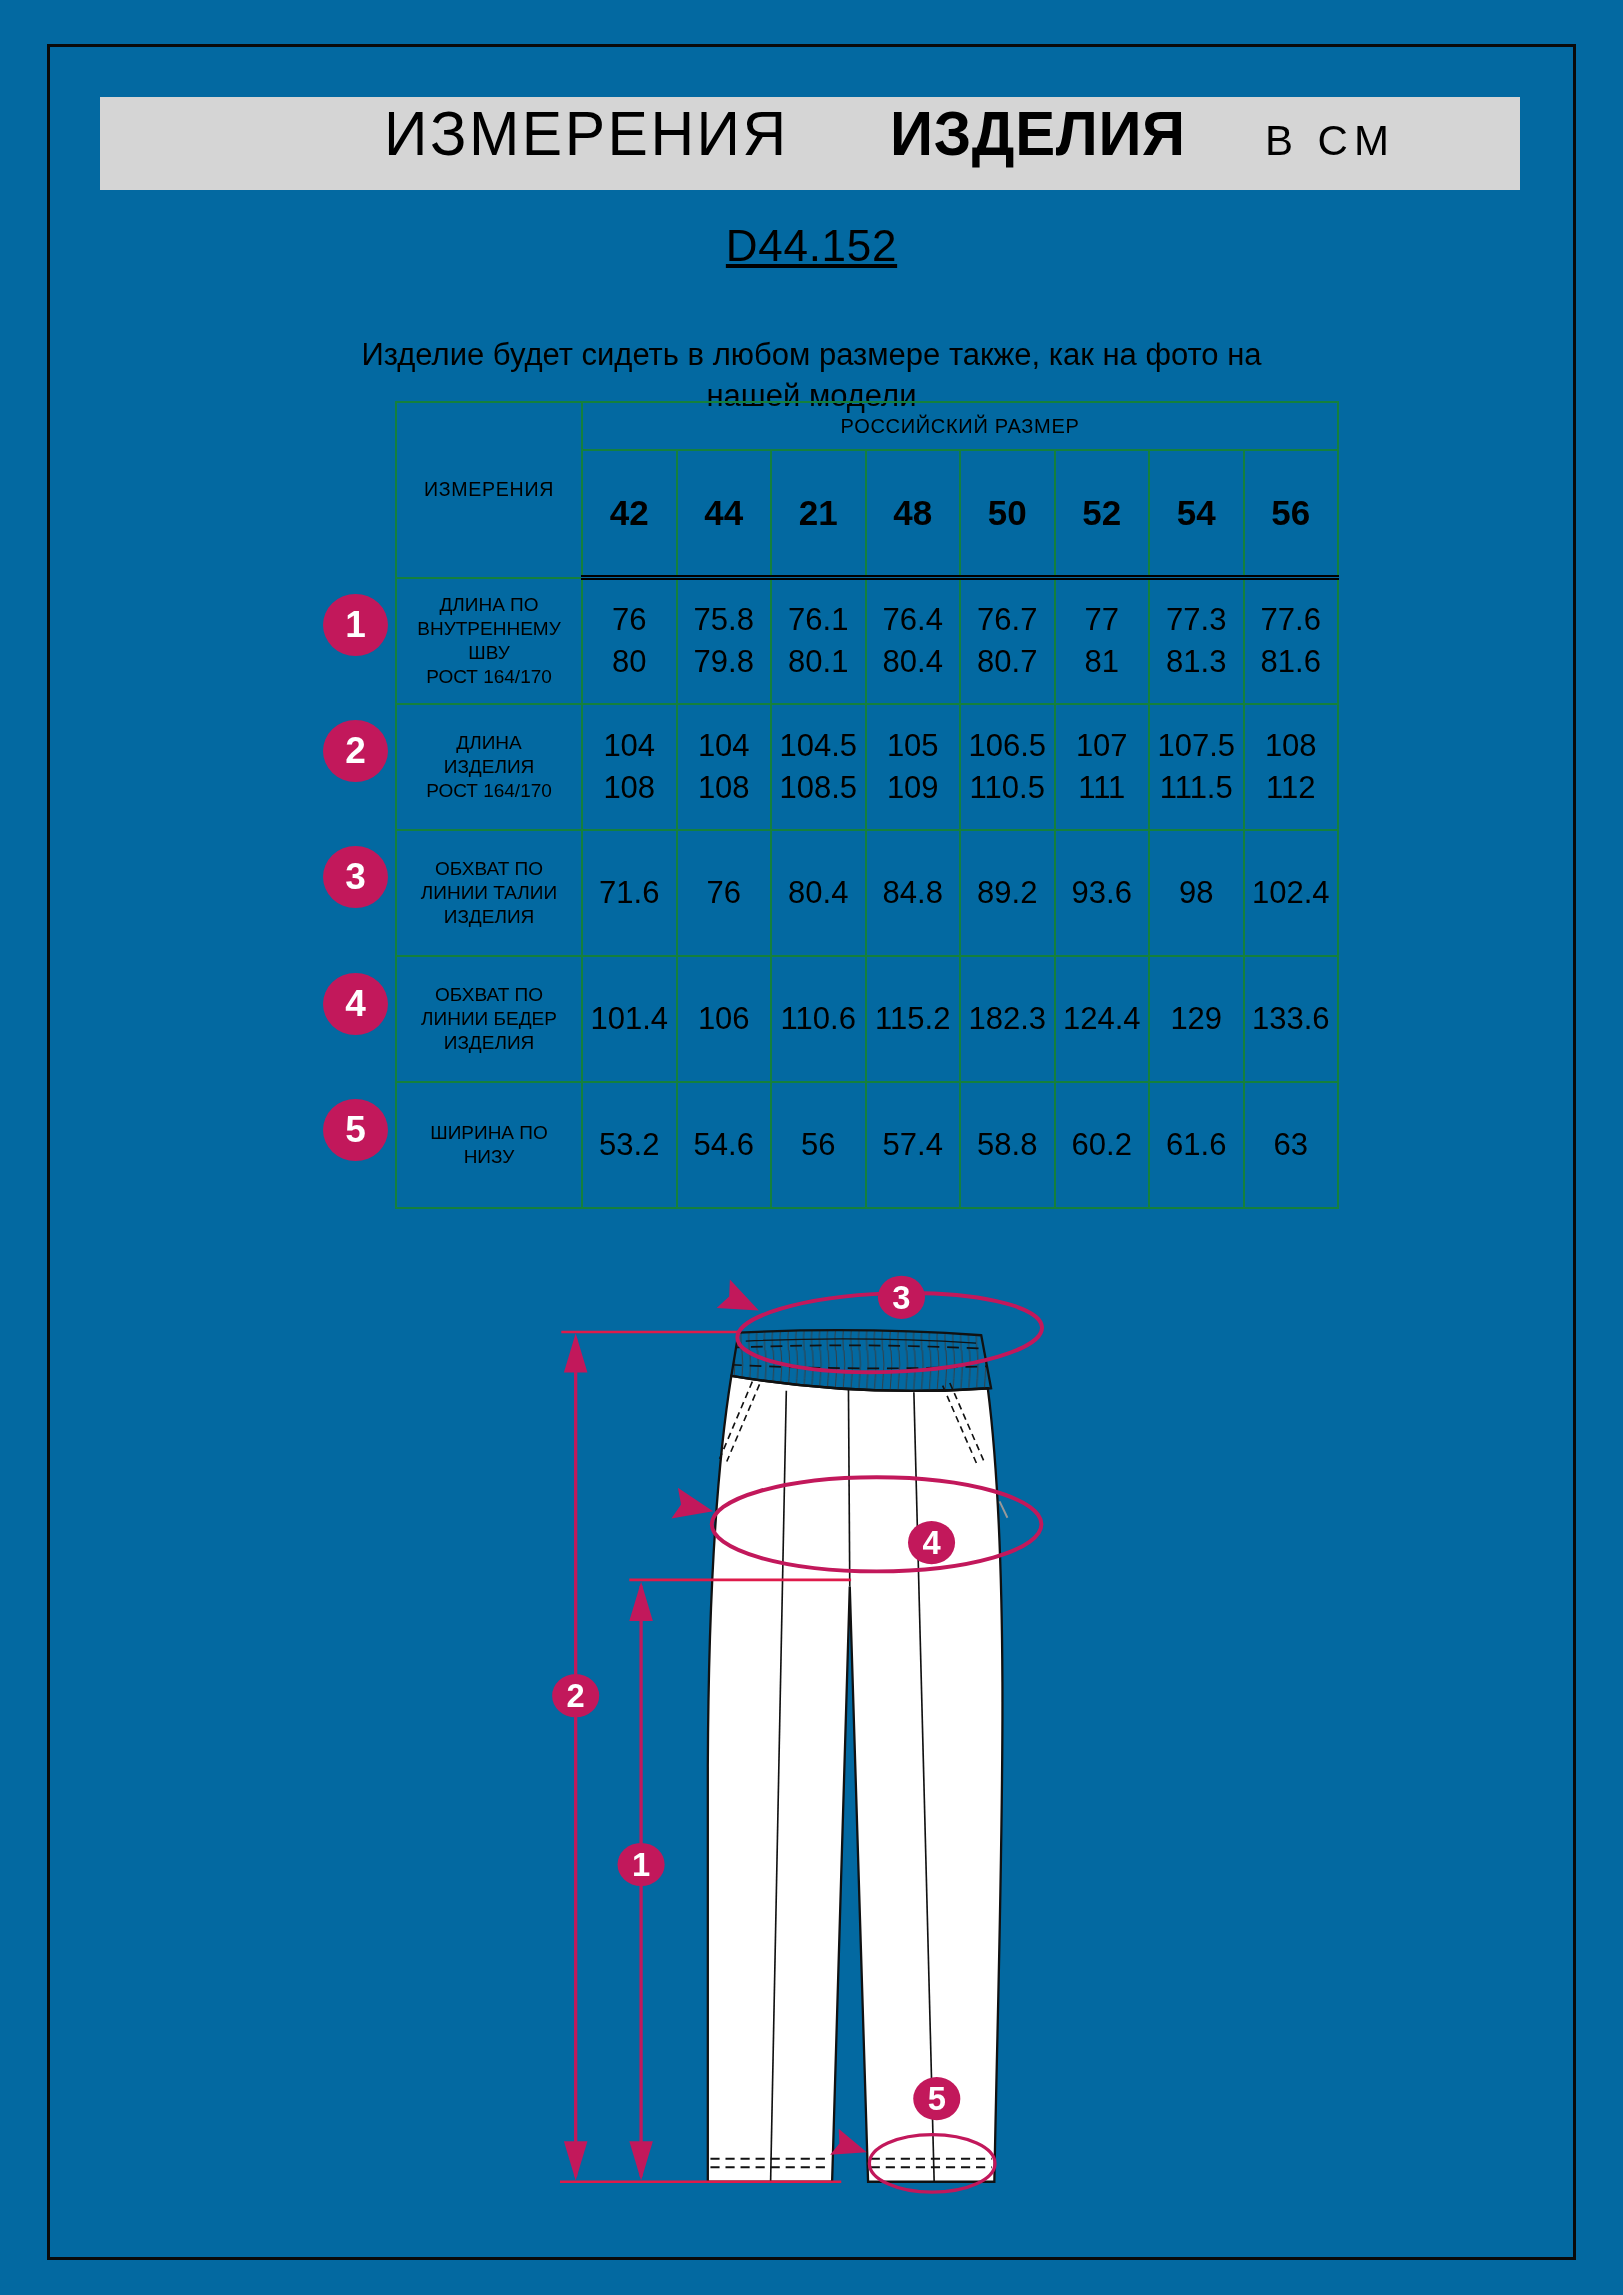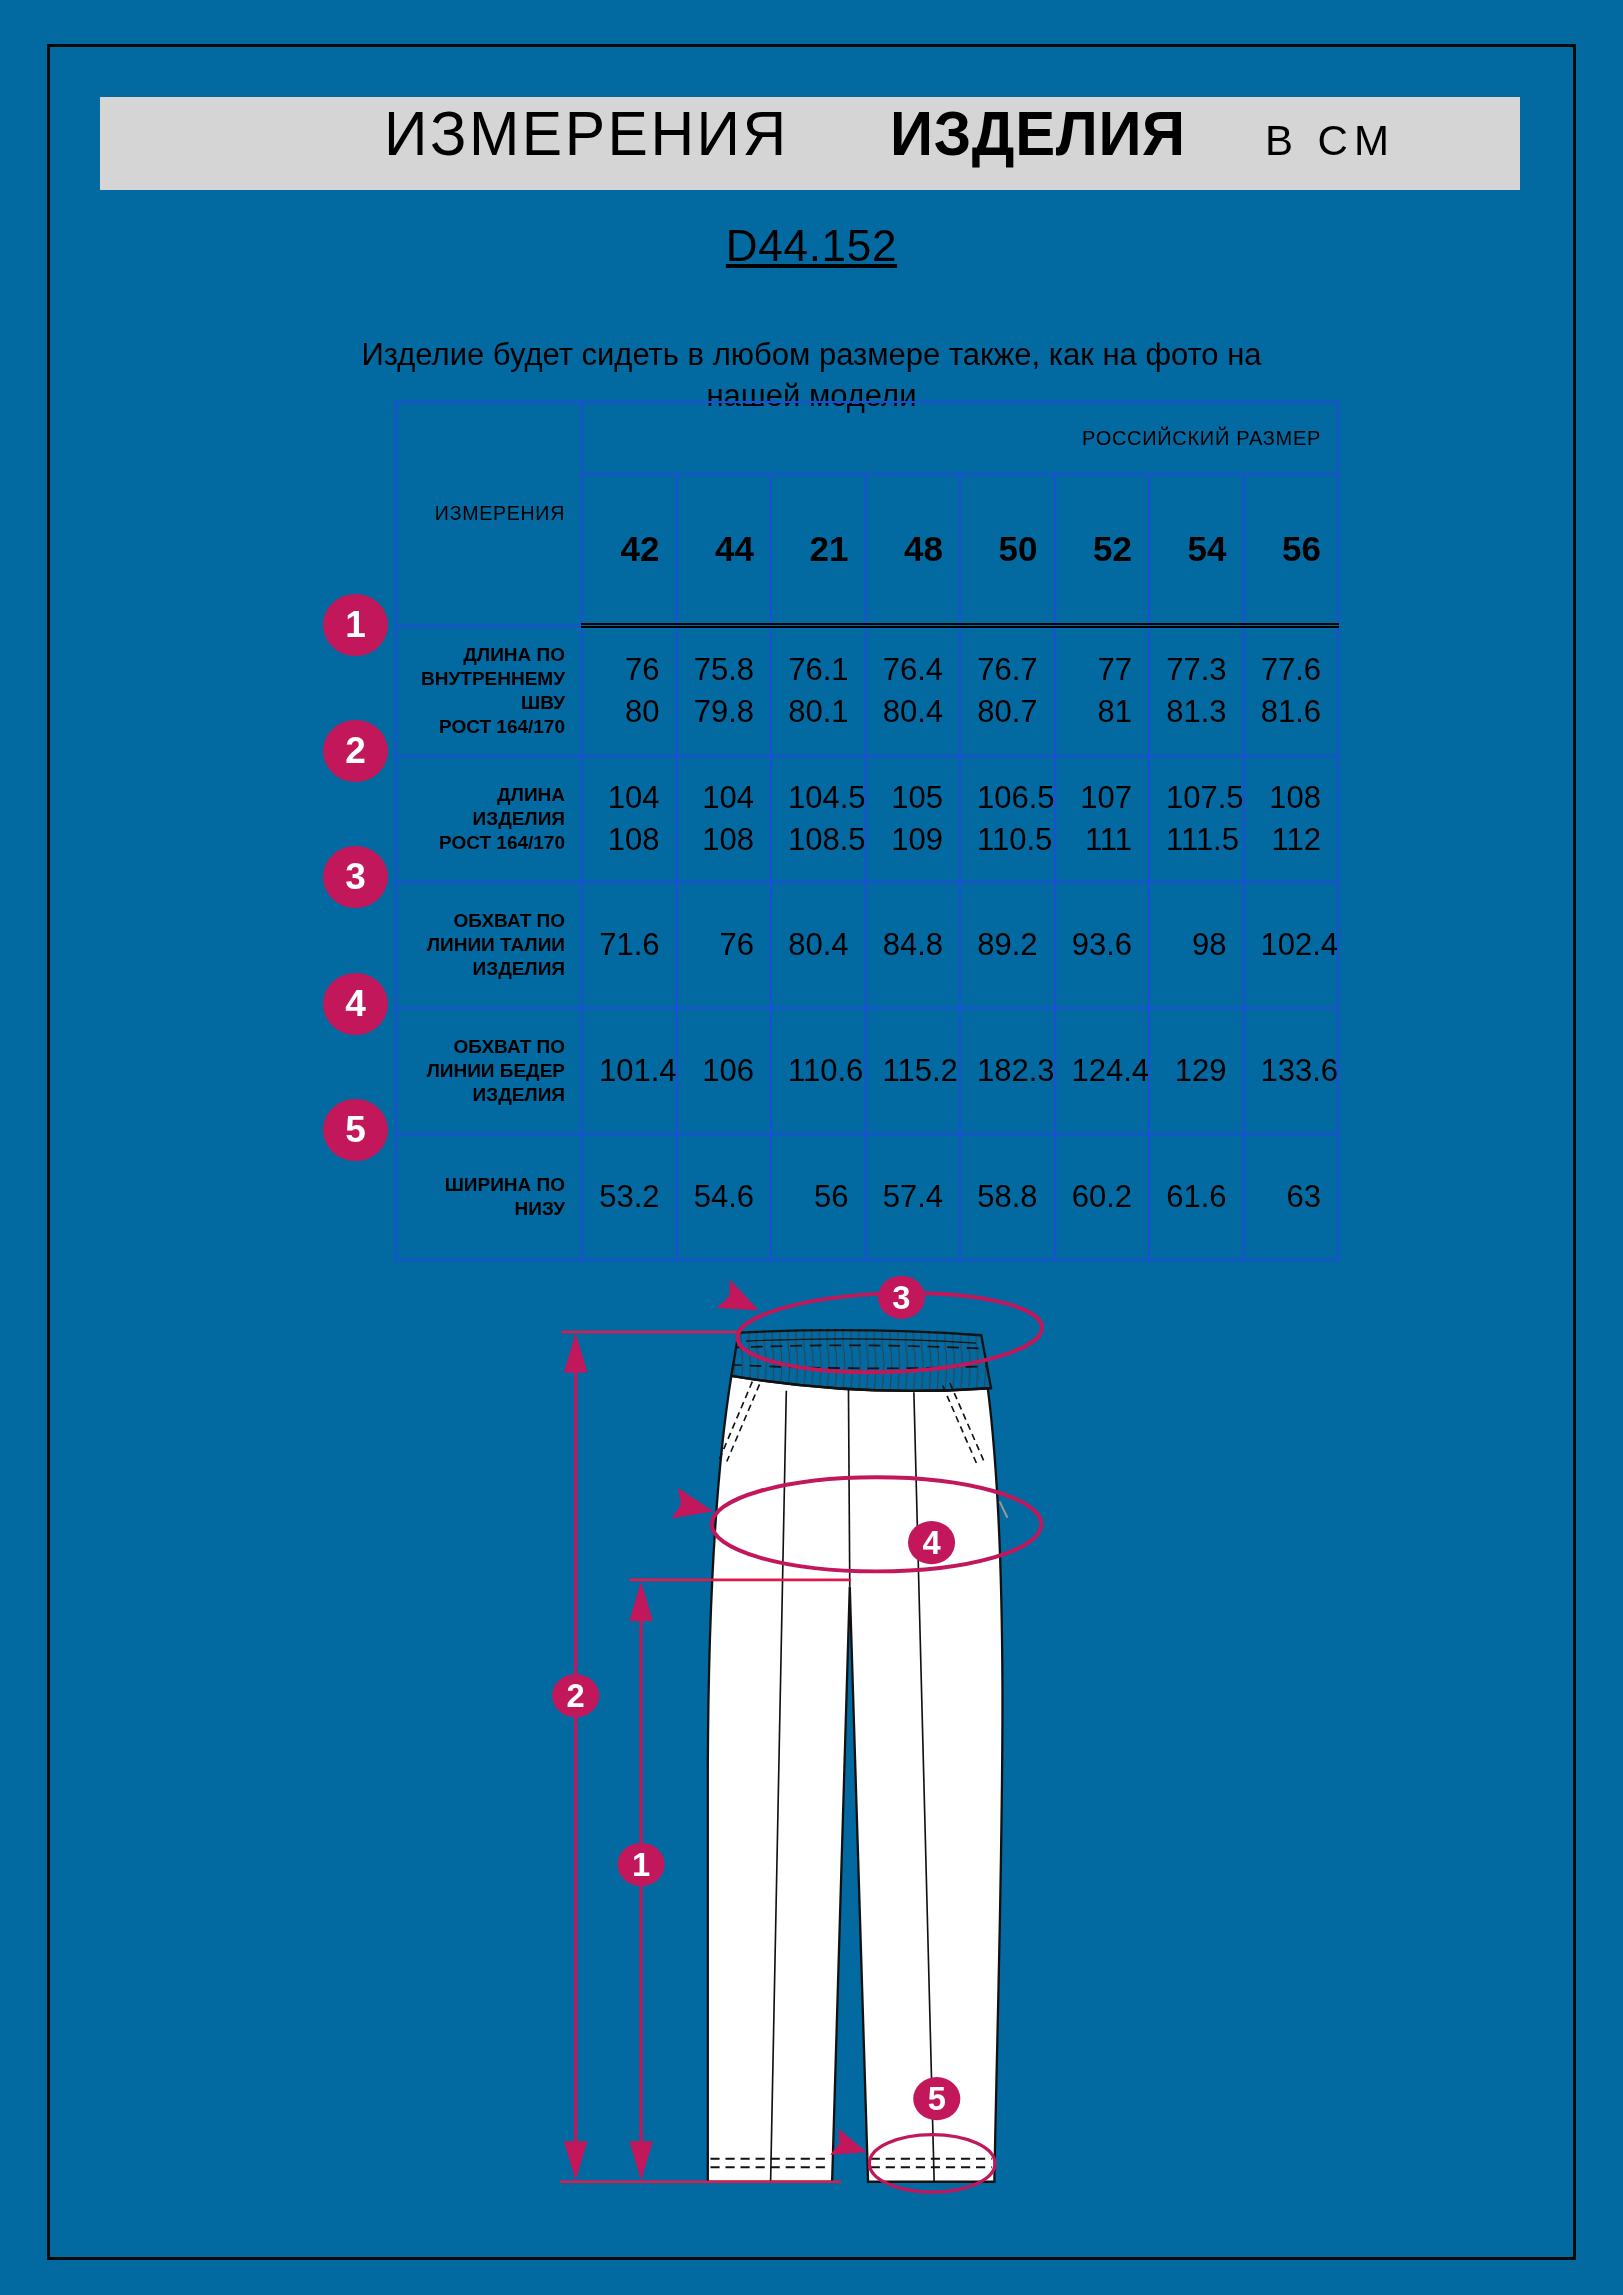--- a/index.html
+++ b/index.html
@@ -15,26 +15,26 @@
   .title-w1{font-size:63px;font-weight:400;letter-spacing:2.6px;transform:scaleX(.96);transform-origin:left;}
   .title-w2{font-size:63px;font-weight:700;letter-spacing:0.7px;margin-left:84px;transform:scaleX(.95);transform-origin:left;}
   .title-unit{font-size:42px;font-weight:400;letter-spacing:6.5px;margin-left:64px;}
   .code{position:absolute;left:0;right:0;top:221px;text-align:center;font-size:44px;letter-spacing:0.7px;text-decoration:underline;}
   .subtitle{
     position:absolute;left:0;right:0;top:293px;text-align:center;
     font-size:31px;line-height:41px;white-space:pre-line;margin-top:41px;
   }
   .table-wrap{position:absolute;left:395px;top:401px;width:944px;}
   table.sizes{border-collapse:collapse;table-layout:fixed;width:100%;}
-  table.sizes th,table.sizes td{border:2px solid #1d4ed8;padding:16px;text-align:right;vertical-align:middle;}
+  table.sizes th,table.sizes td{border:2px solid #15803d;padding:4px;text-align:center;vertical-align:middle;}
   th.corner{width:186px;font-size:19.6px;font-weight:400;letter-spacing:0.7px;border-bottom:5.2px double #000;}
   th.group{height:38px;font-size:20px;font-weight:400;letter-spacing:0.7px;}
   tr.size-row th{height:116px;font-size:35px;font-weight:700;border-bottom:5.2px double #000;}
   tbody tr{height:126px;}
-  tbody th.rowlabel{font-size:19px;font-weight:700;line-height:24px;white-space:pre-line;}
+  tbody th.rowlabel{font-size:19px;font-weight:400;line-height:24px;white-space:pre-line;}
   tbody td{font-size:31px;line-height:42px;white-space:pre-line;}
   .row-badge{
     position:absolute;left:-72px;width:65px;height:62px;border-radius:50%;
     background:#C2185B;color:#fff;font-size:37px;font-weight:700;
     display:flex;align-items:center;justify-content:center;
   }
   .note{
     position:absolute;left:395px;width:944px;top:1225px;text-align:center;
     font-size:27px;font-weight:700;letter-spacing:0.3px;
   }

